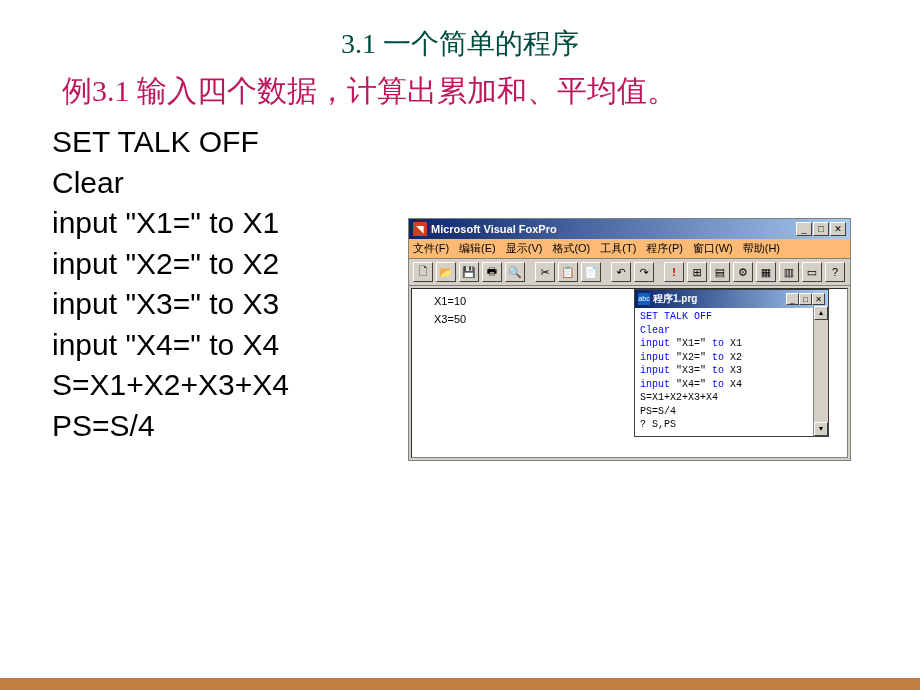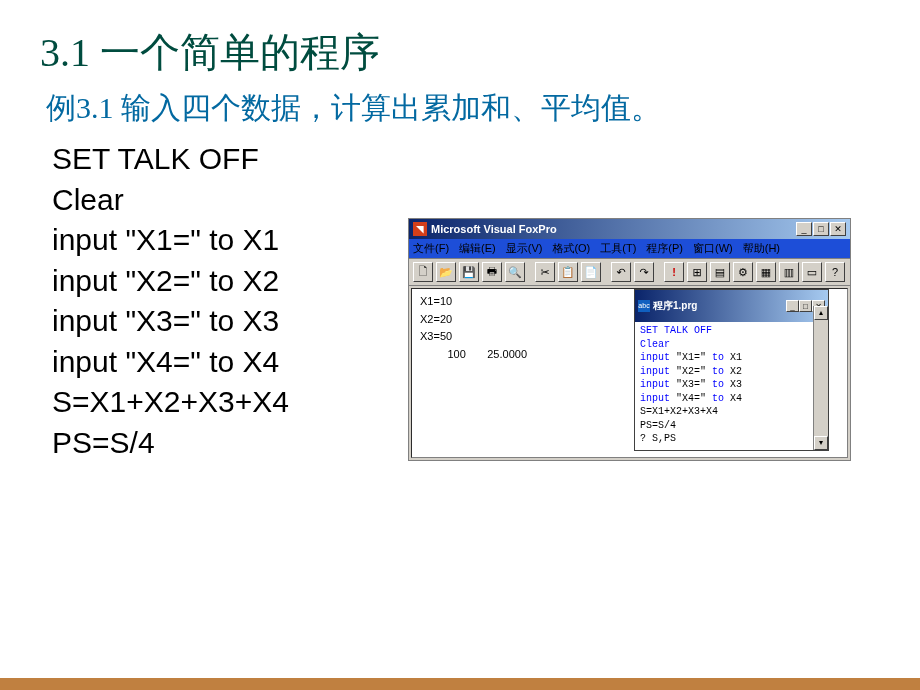--- a/index.html
+++ b/index.html
@@ -19,32 +19,33 @@
     }
     .accent-bar {
       position: absolute;
       bottom: 0;
       left: 0;
       width: 100%;
       height: 12px;
       background: #c08040;
     }
     .title {
-      font-size: 40px;
+      font-size: 28px;
       color: #004c3f;
       font-family: SimSun, serif;
       margin-bottom: 8px;
       font-weight: normal;
+      text-align: center;
     }
     .subtitle {
       font-size: 30px;
-      color: #0369a1;
+      color: #be185d;
       font-family: SimSun, serif;
       margin-bottom: 10px;
-      margin-left: 6px;
+      margin-left: 22px;
     }
     .main-content {
       display: flex;
       gap: 20px;
       align-items: flex-start;
     }
     .code-block {
       font-size: 30px;
       font-family: Arial, SimSun, sans-serif;
       color: #000;
@@ -88,21 +89,21 @@
       background: #d4d0c8;
       border: 1px solid;
       border-color: #fff #404040 #404040 #fff;
       font-size: 9px;
       line-height: 12px;
       text-align: center;
       color: #000;
       font-family: Arial;
     }
     .menubar {
-      background: #1d4ed8;
+      background: #fdba74;
       padding: 2px 4px;
       display: flex;
       gap: 10px;
       font-size: 11px;
       color: #000;
       border-bottom: 1px solid #808080;
     }
     .toolbar {
       background: #d4d0c8;
       padding: 3px 4px;
@@ -122,40 +123,40 @@
     }
     .tool-sep { width: 4px; }
     .workspace {
       background: #fff;
       height: 170px;
       position: relative;
       border: 1px inset #808080;
       margin: 2px;
     }
     .output-area {
-      padding: 4px 8px;
+      padding: 4px 22px;
       font-size: 11px;
       font-family: "MS Sans Serif", Arial;
       color: #000;
       line-height: 1.6;
     }
     .output-line { white-space: pre; }
     .code-window {
       position: absolute;
       right: 18px;
       top: 0;
       width: 195px;
       border: 1px solid #404040;
       background: #fff;
     }
     .code-titlebar {
       background: linear-gradient(to right, #0a246a, #a6caf0);
       color: #fff;
       padding: 1px 3px;
-      height: 32px;
+      height: 18px;
       display: flex;
       align-items: center;
       font-size: 10px;
     }
     .code-titlebar-icon {
       width: 12px; height: 12px;
       background: #1060c0;
       margin-right: 3px;
       color: #fff;
       font-size: 7px;
@@ -254,23 +255,21 @@
       <div class="tool-btn">▤</div>
       <div class="tool-btn">⚙</div>
       <div class="tool-btn">▦</div>
       <div class="tool-btn">▥</div>
       <div class="tool-btn">▭</div>
       <div class="tool-btn">?</div>
     </div>
     <div class="workspace">
       <div class="output-area">
         <div class="output-line">X1=10</div>
-        <div class="output-line">X2=20</div>
         <div class="output-line">X3=50</div>
-        <div class="output-line">         100       25.0000</div>
       </div>
       <div class="code-window">
         <div class="code-titlebar">
           <span class="code-titlebar-icon">abc</span>
           <span class="code-titlebar-text">程序1.prg</span>
           <div class="tb-btn" style="width:13px;height:12px;font-size:8px;">_</div>
           <div class="tb-btn" style="width:13px;height:12px;font-size:8px;">□</div>
           <div class="tb-btn" style="width:13px;height:12px;font-size:8px;">✕</div>
         </div>
         <div class="code-content">

